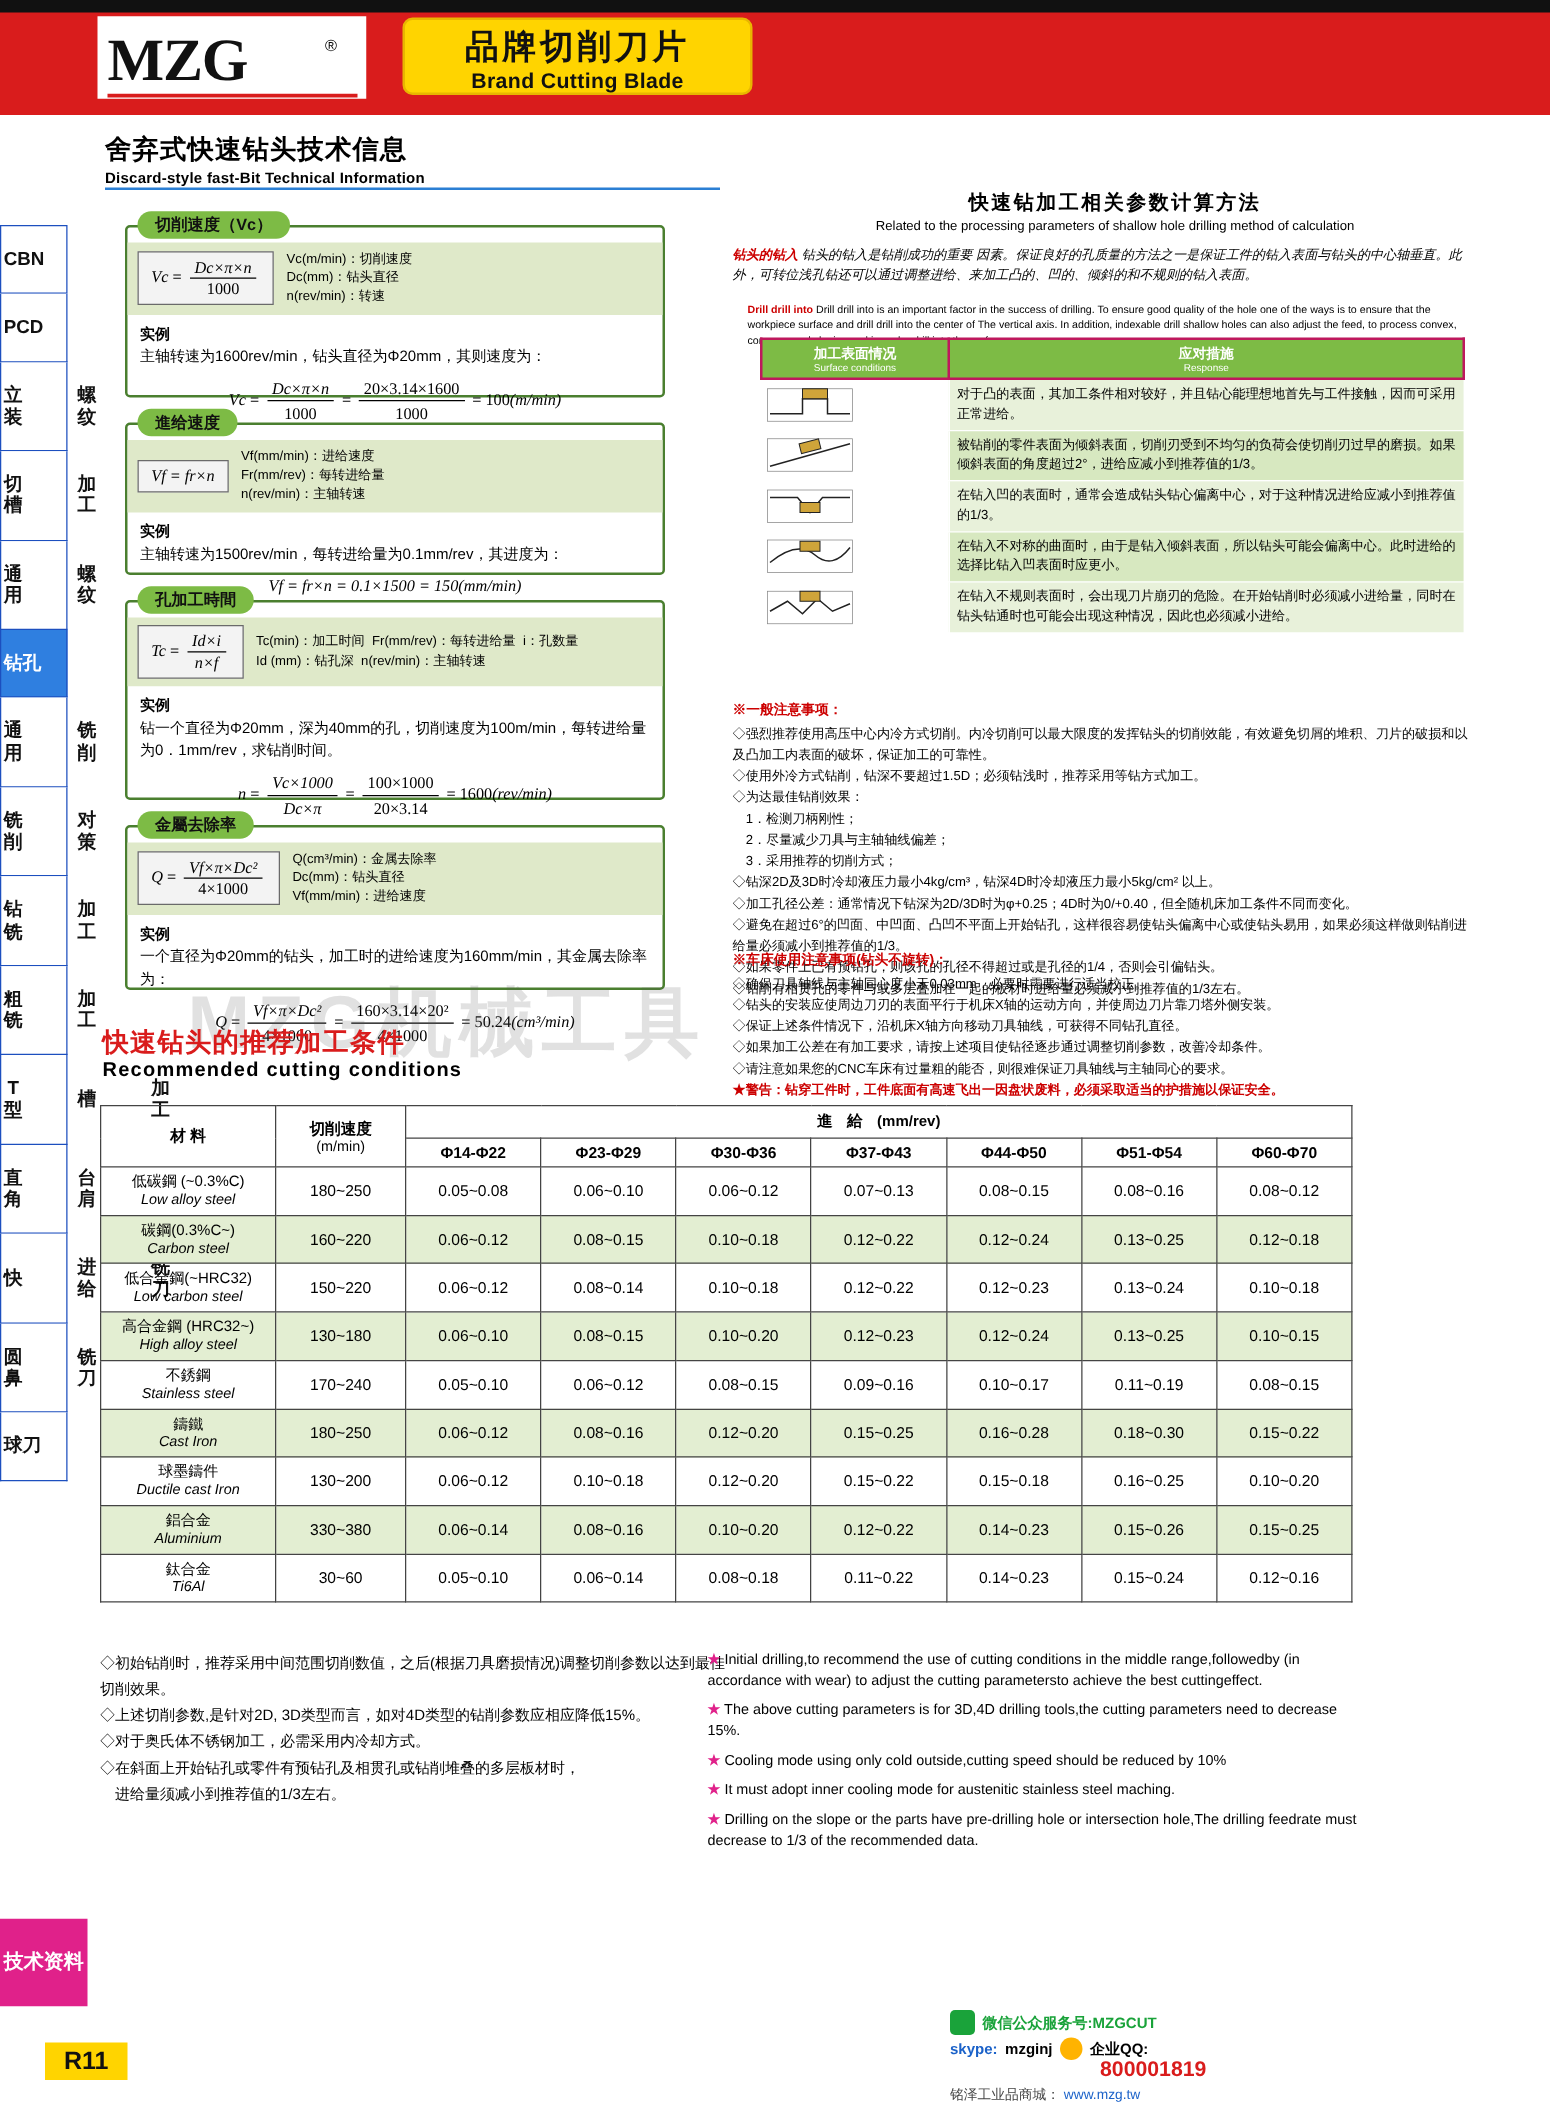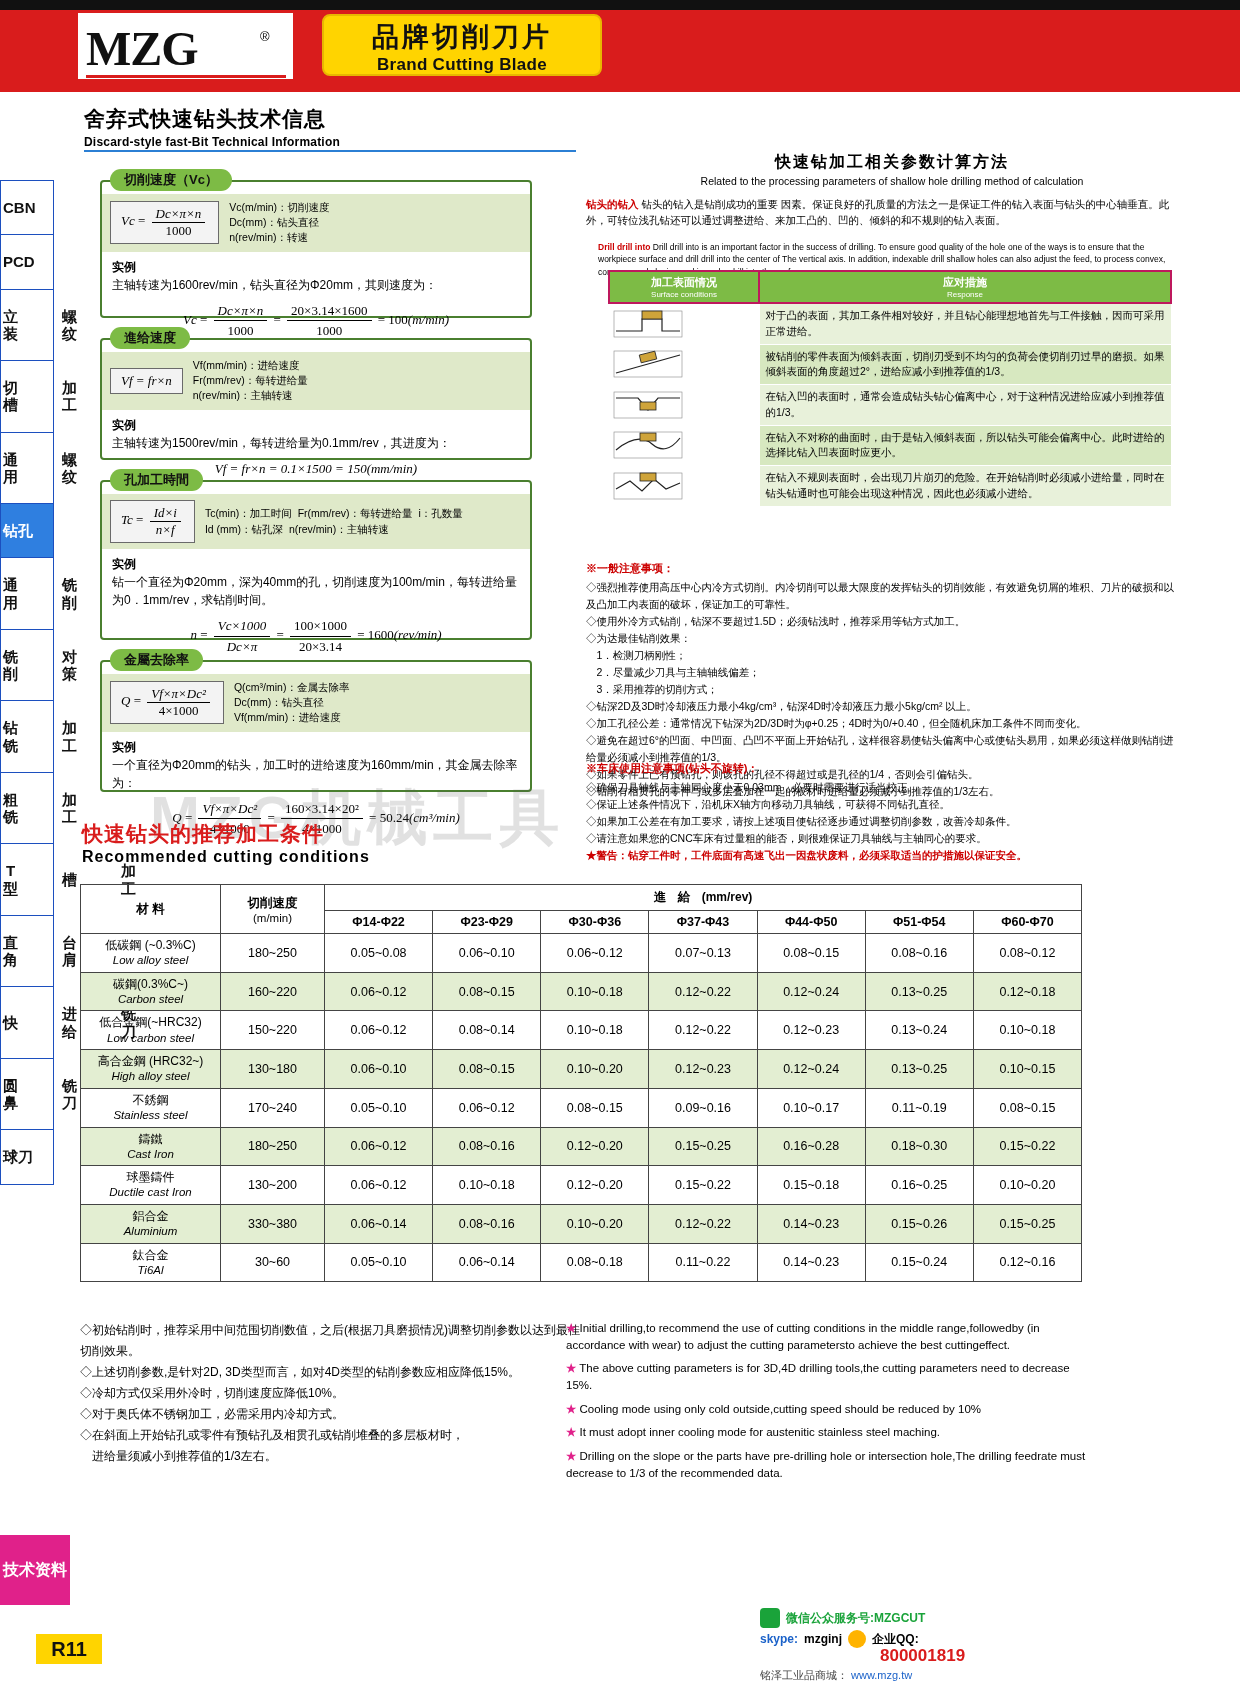--- a/index.html
+++ b/index.html
@@ -331,21 +331,21 @@
     </div>
   </div>
 </div>
 
 <div class="rt-title">
   <div class="cn">快速钻加工相关参数计算方法</div>
   <div class="en">Related to the processing parameters of shallow hole drilling method of calculation</div>
 </div>
 
 <div class="rt-sec" style="top:196px;">
-  <p style="margin:0 0 5px 0;">
+  <p style="margin:0 0 5px 0;font-style:italic;">
     <span class="hl">钻头的钻入</span>
     <span>钻头的钻入是钻削成功的重要 因素。保证良好的孔质量的方法之一是保证工件的钻入表面与钻头的中心轴垂直。此外，可转位浅孔钻还可以通过调整进给、来加工凸的、凹的、倾斜的和不规则的钻入表面。</span>
   </p>
   <p style="margin:12px; font-size:8.5px; line-height:1.5;">
     <span class="hl">Drill drill into</span>
     <span>Drill drill into is an important factor in the success of drilling. To ensure good quality of the hole one of the ways is to ensure that the workpiece surface and drill drill into the center of The vertical axis. In addition, indexable drill shallow holes can also adjust the feed, to process convex, concave, and sloping and irregular drill into the surface.</span>
   </p>
 </div>
 
 <table class="cond-table">
@@ -429,20 +429,21 @@
       <div class="note-line">◇避免在超过6°的凹面、中凹面、凸凹不平面上开始钻孔，这样很容易使钻头偏离中心或使钻头易用，如果必须这样做则钻削进给量必须减小到推荐值的1/3。</div>
       <div class="note-line">◇如果零件上已有预钻孔，则该孔的孔径不得超过或是孔径的1/4，否则会引偏钻头。</div>
       <div class="note-line">◇钻削有相贯孔的零件与或多层叠加在一起的板材时进给量必须减小到推荐值的1/3左右。</div>
     </div>
 </div>
 
 <div class="rt-sec" style="top:752px;">
   <div class="notes-title red">※车床使用注意事项(钻头不旋转)：</div>
   <div id="notes2">
       <div class="note-line">◇确保刀具轴线与主轴同心度小于0.03mm，必要时需要进行适当校正。</div>
+      <div class="note-line">◇钻头的安装应使周边刀刃的表面平行于机床X轴的运动方向，并使周边刀片靠刀塔外侧安装。</div>
       <div class="note-line">◇保证上述条件情况下，沿机床X轴方向移动刀具轴线，可获得不同钻孔直径。</div>
       <div class="note-line">◇如果加工公差在有加工要求，请按上述项目使钻径逐步通过调整切削参数，改善冷却条件。</div>
       <div class="note-line">◇请注意如果您的CNC车床有过量粗的能否，则很难保证刀具轴线与主轴同心的要求。</div>
       <div class="note-line" style="color: rgb(204, 0, 0); font-weight: bold;">★警告：钻穿工件时，工件底面有高速飞出一因盘状废料，必须采取适当的护措施以保证安全。</div>
     </div>
 </div>
 
 <div class="watermark">MZG机械工具</div>
 
 <div class="rec-title">
@@ -572,21 +573,20 @@
         <td>0.14~0.23</td>
         <td>0.15~0.24</td>
         <td>0.12~0.16</td>
       </tr>
     </tbody>
 </table>
 
 <div class="fn-left" id="fn-left">
     <div>◇初始钻削时，推荐采用中间范围切削数值，之后(根据刀具磨损情况)调整切削参数以达到最佳切削效果。</div>
     <div>◇上述切削参数,是针对2D, 3D类型而言，如对4D类型的钻削参数应相应降低15%。</div>
-    <div>◇冷却方式仅采用外冷时，切削速度应降低10%。</div>
     <div>◇对于奥氏体不锈钢加工，必需采用内冷却方式。</div>
     <div>◇在斜面上开始钻孔或零件有预钻孔及相贯孔或钻削堆叠的多层板材时，</div>
     <div>　进给量须减小到推荐值的1/3左右。</div>
   </div>
 <div class="fn-right" id="fn-right">
     <p><span class="star">★</span> Initial drilling,to recommend the use of cutting conditions in the middle range,followedby (in accordance with wear) to adjust the cutting parametersto achieve the best cuttingeffect.</p>
     <p><span class="star">★</span> The above cutting parameters is for 3D,4D drilling tools,the cutting parameters need to decrease 15%.</p>
     <p><span class="star">★</span> Cooling mode using only cold outside,cutting speed should be reduced by 10%</p>
     <p><span class="star">★</span> It must adopt inner cooling mode for austenitic stainless steel maching.</p>
     <p><span class="star">★</span> Drilling on the slope or the parts have pre-drilling hole or intersection hole,The drilling feedrate must decrease to 1/3 of the recommended data.</p>

